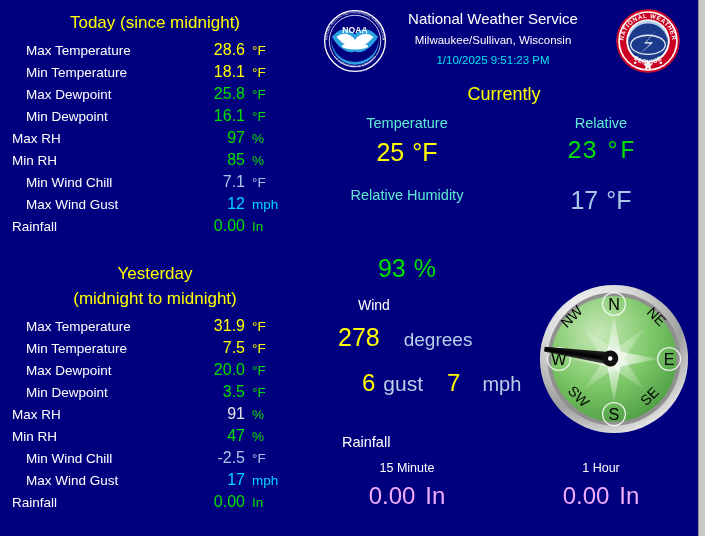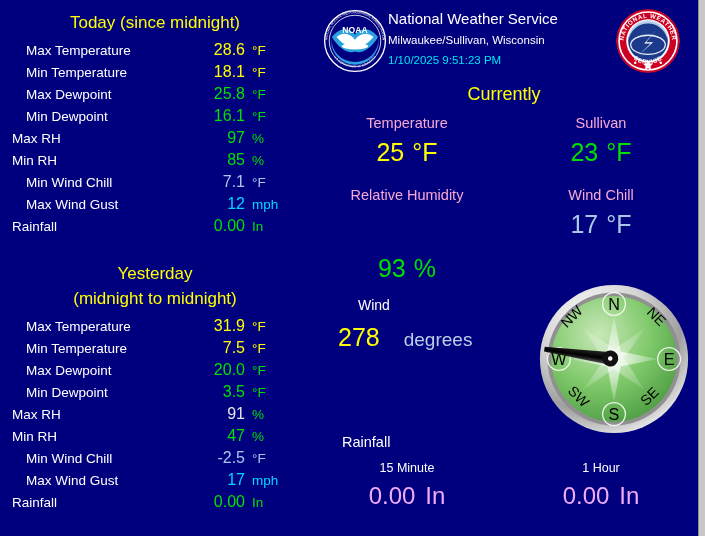--- a/index.html
+++ b/index.html
@@ -93,20 +93,21 @@
     width: 66px; height: 66px;
   }
   .logo-nws {
     position: absolute;
     right: 18px; top: 9px;
     width: 64px; height: 64px;
   }
   .header-text {
     position: absolute;
     left: 78px; right: 100px; top: 8px;
+    text-align: center;
   }
   .hdr-title {
     color: #ffffff;
     font-size: 15px;
     line-height: 22px;
     white-space: nowrap;
   }
   .hdr-sub {
     color: #ffffff;
     font-size: 11.5px;
@@ -129,21 +130,21 @@
 
   .cur-grid {
     display: flex;
     margin-top: 4px;
   }
   .cur-cell {
     width: 50%;
     text-align: center;
   }
   .cur-label {
-    color: #f9a8d4;
+    color: #5eead4;
     font-size: 14.5px;
     line-height: 24px;
     white-space: nowrap;
   }
   .cur-value {
     font-size: 25px;
     line-height: 34px;
     white-space: nowrap;
   }
   .cur-unit { padding-left: 8px; }
@@ -398,42 +399,44 @@
     </div>
 
     <div class="currently-title">Currently</div>
 
     <div class="cur-grid" id="cur-row-1">
         <div class="cur-cell">
           <div class="cur-label">Temperature</div>
           <div class="cur-value" style="color: rgb(255, 255, 0);"><span>25</span><span class="cur-unit">°F</span></div>
         </div>
         <div class="cur-cell">
-          <div class="cur-label">Sullivan</div>
-          <div class="cur-value" style="color: rgb(0, 224, 0);"><span>23</span><span class="cur-unit">°F</span></div>
+          <div class="cur-label">Relative</div>
+          <div class="cur-value" style="color: rgb(0, 224, 0); font-family: Liberation Mono, monospace;"><span>23</span><span class="cur-unit">°F</span></div>
         </div>
       </div>
     <div class="cur-grid" id="cur-row-2" style="margin-top:14px;">
         <div class="cur-cell">
           <div class="cur-label">Relative Humidity</div>
           <div class="cur-value" style="color: rgb(0, 224, 0); margin-top: 44px;"><span>93</span><span class="cur-unit">%</span></div>
         </div>
         <div class="cur-cell">
-          <div class="cur-label">Wind Chill</div>
           <div class="cur-value" style="color: rgb(168, 200, 232);"><span>17</span><span class="cur-unit">°F</span></div>
         </div>
       </div>
 
     <div class="wind-block">
       <div class="wind-heading">Wind</div>
 
       <div class="wind-dir-row">
         <span class="wind-dir">278</span><span class="wind-dir-unit">degrees</span>
       </div>
 
+      <div class="wind-speed-row">
+        <span class="wind-speed">6</span><span class="wind-gust-lbl">gust</span><span class="wind-gust">7</span><span class="wind-speed-unit">mph</span>
+      </div>
 
       <div class="compass">
         <svg viewBox="0 0 160 160" width="152" height="152">
           <defs>
             <radialGradient id="bezel" cx="35%" cy="25%" r="80%">
               <stop offset="0%" stop-color="#ffffff"></stop>
               <stop offset="45%" stop-color="#d4d4d4"></stop>
               <stop offset="75%" stop-color="#a0a0a0"></stop>
               <stop offset="100%" stop-color="#e8e8e8"></stop>
             </radialGradient>

